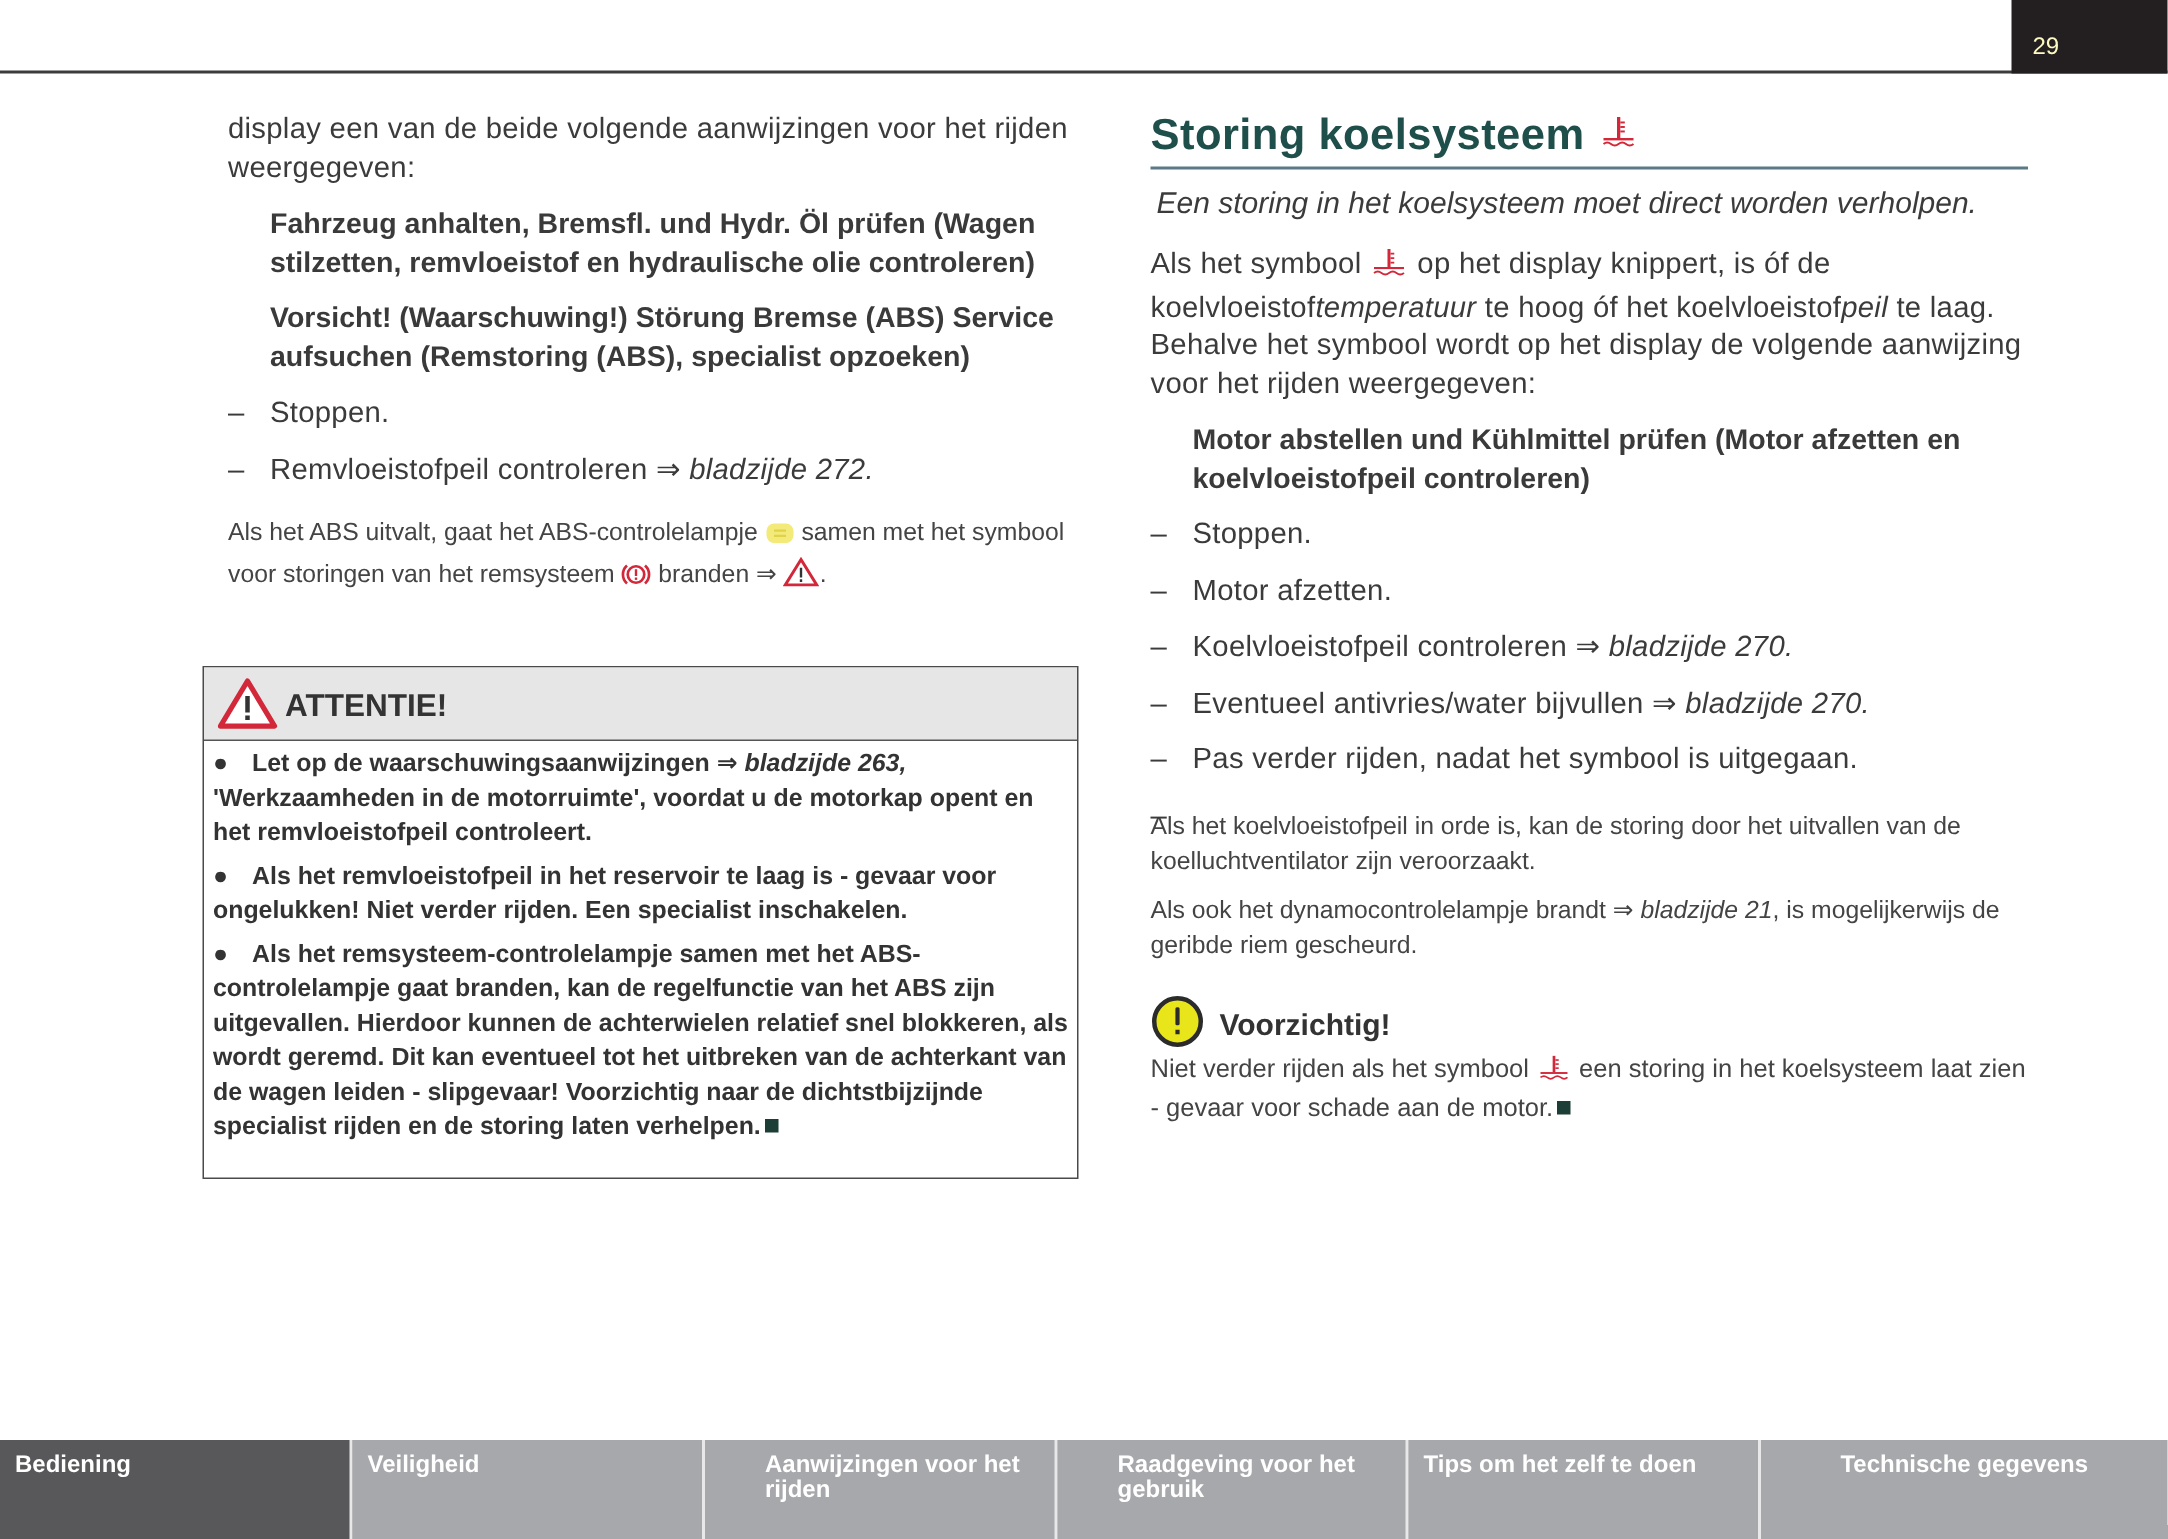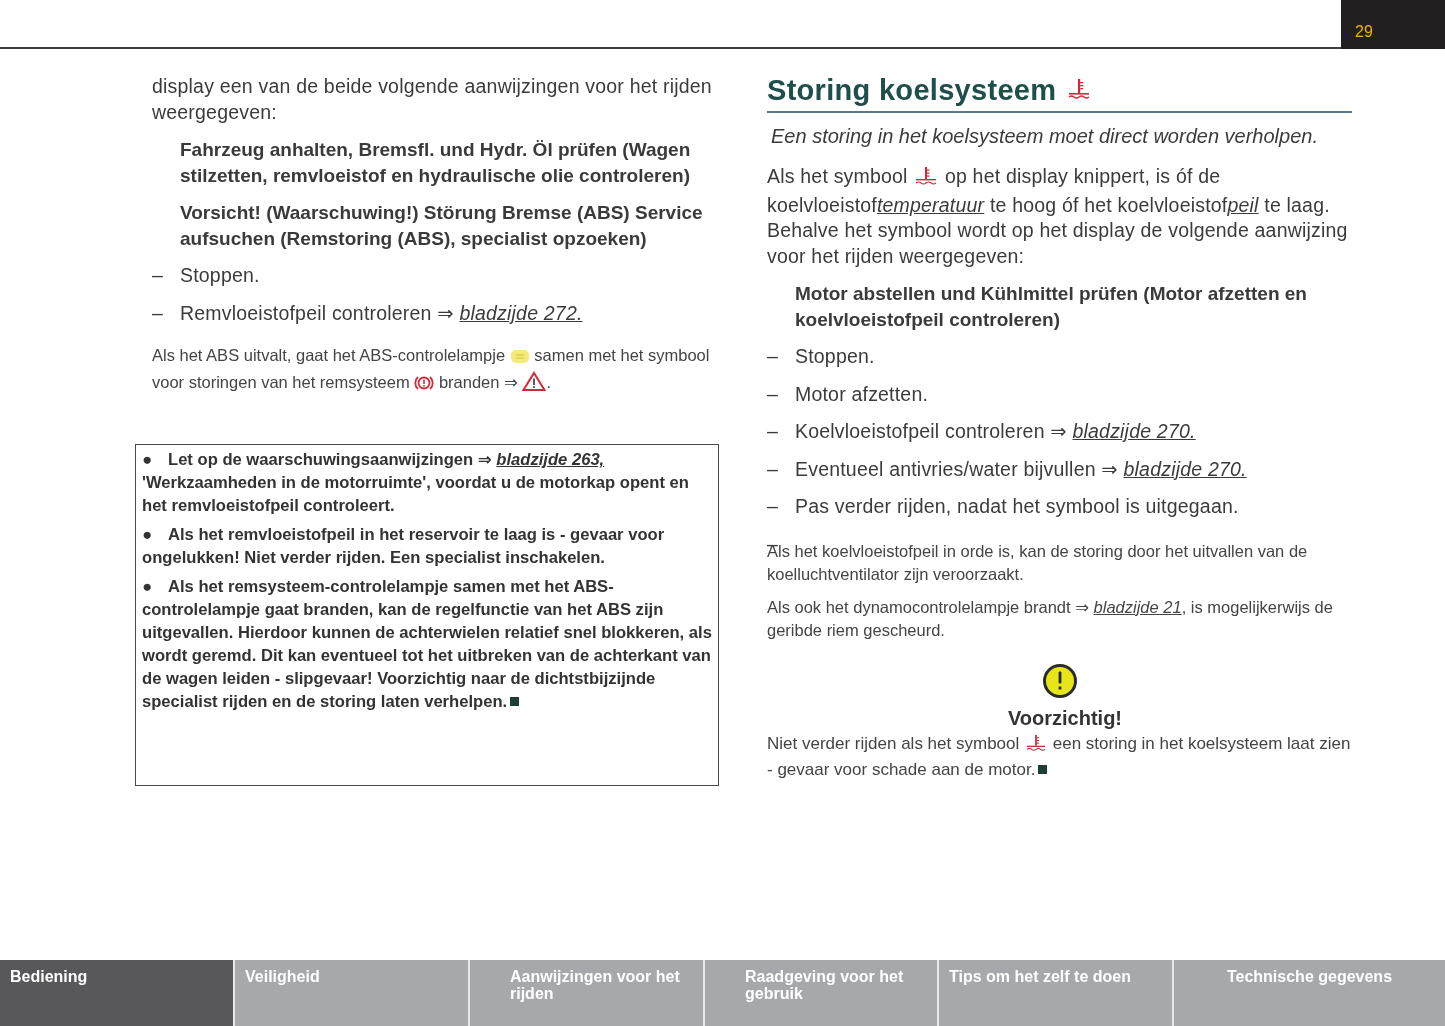--- a/index.html
+++ b/index.html
@@ -2,49 +2,49 @@
 <html><head>
 <meta charset="utf-8">
 <style>
   html, body { margin: 0; padding: 0; }
   body {
     width: 1445px; height: 1026px; position: relative; overflow: hidden;
     background: #ffffff; color: #3a3a3a;
     font-family: "Liberation Sans", "DejaVu Sans", sans-serif;
   }
   .topline { position: absolute; left: 0; top: 47px; width: 1445px; height: 2px; background: #3c3c3c; }
-  .pagetab { position: absolute; left: 1341px; top: 0; width: 104px; height: 49px; background: #231f20; color: #eab308;
+  .pagetab { position: absolute; left: 1341px; top: 0; width: 104px; height: 49px; background: #231f20; color: #fef9c3;
     font-size: 16px; }
   .pagetab span { position: absolute; left: 14px; top: 23px; }
 
   .col-left { position: absolute; left: 152px; top: 74px; width: 584px; }
   .col-right { position: absolute; left: 767px; top: 74px; width: 586px; }
 
   .p-body { font-size: 19.5px; line-height: 25.5px; letter-spacing: 0.2px; margin: 0; color: #3b3b3b; }
   .p-bold { font-size: 19px; line-height: 25.5px; font-weight: bold; margin: 0 0 0 28px; color: #3a3a3a; }
   .p-small { font-size: 16.5px; line-height: 23.5px; margin: 0; color: #444; }
   .dash-item { position: relative; padding-left: 28px; font-size: 19.5px; line-height: 25.5px; letter-spacing: 0.2px; color: #3b3b3b; }
   .dash-item .dash { position: absolute; left: 0; top: 0; }
-  em { font-style: italic; text-decoration: underline; }
+  em { font-style: italic; }
 
   .warnbox { position: absolute; left: 135px; top: 444px; width: 582px; height: 340px; border: 1px solid #4a4a4a; background: #fff; }
   .warnhead { height: 48px; background: #e6e6e6; border-bottom: 1px solid #555; position: relative; }
   .warnhead .title { position: absolute; left: 54px; top: 14px; font-size: 21px; font-weight: bold; color: #333; }
   .warnhead svg { position: absolute; left: 8px; top: 6px; }
   .warnbody { padding: 2px 6px 0 6px; }
   .warn-item { font-size: 16.6px; line-height: 23px; font-weight: bold; color: #333; margin-bottom: 6px; }
   .warn-item .bullet { display: inline-block; width: 26px; }
 
   .section-title { font-size: 29px; font-weight: bold; color: #1f4f4a; margin: 0; letter-spacing: 0.3px; }
   .section-rule { height: 2px; background: #5b7a86; width: 585px; margin-top: 4px; }
   .subtitle { font-size: 20px; line-height: 26px; font-style: italic; color: #3b3b3b; margin: 10px 0 0 4px; }
 
   .end-square { display: inline-block; width: 9px; height: 9px; background: #1c3e36; vertical-align: 1px; margin-left: 3px; }
 
-  .caution-head { display: flex; align-items: center; margin-top: 20px; flex-direction: column; }
+  .caution-head { display: flex; align-items: center; margin-top: 20px; }
   .caution-head .t { font-size: 20px; font-weight: bold; color: #333; margin-left: 10px; margin-top: 8px; }
 
   .footer { position: absolute; left: 0; top: 960px; width: 1445px; height: 66px; display: flex; }
   .footer .tab { height: 66px; background: #a7a8ab; color: #fff; font-weight: bold; font-size: 16px; line-height: 17px;
     text-align: left; padding: 8px 10px 0 10px; box-sizing: border-box; border-right: 2px solid #e8e8e8; }
   .footer .tab.active { background: #58585b; }
   .footer .tab.center { text-align: center; }
 
   .inline-icon { display: inline-block; vertical-align: -3px; }
 </style>
@@ -83,20 +83,28 @@
           <rect x="9.2" y="10" width="1.6" height="1.6" fill="#d2283a"></rect>
         </svg></span><span> branden ⇒ </span><span class="inline-icon"><svg width="24" height="20" viewBox="0 0 24 20">
           <path d="M12 2 L22.5 19 L1.5 19 Z" fill="none" stroke="#d2283a" stroke-width="2"></path>
           <rect x="11.2" y="7.5" width="1.6" height="6.5" fill="#333"></rect>
           <rect x="11.2" y="15.2" width="1.6" height="1.8" fill="#333"></rect>
         </svg></span><span>.</span>
   </p>
 </div>
 
 <div class="warnbox">
+  <div class="warnhead">
+    <svg width="42" height="36" viewBox="0 0 42 36">
+      <path d="M21 3 L39 33 L3 33 Z" fill="#fff" stroke="#d2283a" stroke-width="3.5" stroke-linejoin="round"></path>
+      <rect x="19.5" y="13" width="3" height="11" fill="#333"></rect>
+      <rect x="19.5" y="26" width="3" height="3" fill="#333"></rect>
+    </svg>
+    <span class="title">ATTENTIE!</span>
+  </div>
   <div class="warnbody">
     <div class="warn-item" style="margin-top:1px;">
       <span class="bullet">●</span><span>Let op de waarschuwingsaanwijzingen ⇒ </span><em>bladzijde 263,</em><span> 'Werkzaamheden in de motorruimte', voordat u de motorkap opent en het remvloeistofpeil controleert.</span>
     </div>
     <div class="warn-item">
       <span class="bullet">●</span><span>Als het remvloeistofpeil in het reservoir te laag is - gevaar voor ongelukken! Niet verder rijden. Een specialist inschakelen.</span>
     </div>
     <div class="warn-item">
       <span class="bullet">●</span><span>Als het remsysteem-controlelampje samen met het ABS-controlelampje gaat branden, kan de regelfunctie van het ABS zijn uitgevallen. Hierdoor kunnen de achterwielen relatief snel blokkeren, als wordt geremd. Dit kan eventueel tot het uitbreken van de achterkant van de wagen leiden - slipgevaar! Voorzichtig naar de dichtstbijzijnde specialist rijden en de storing laten verhelpen.</span><span class="end-square"></span>
     </div>

